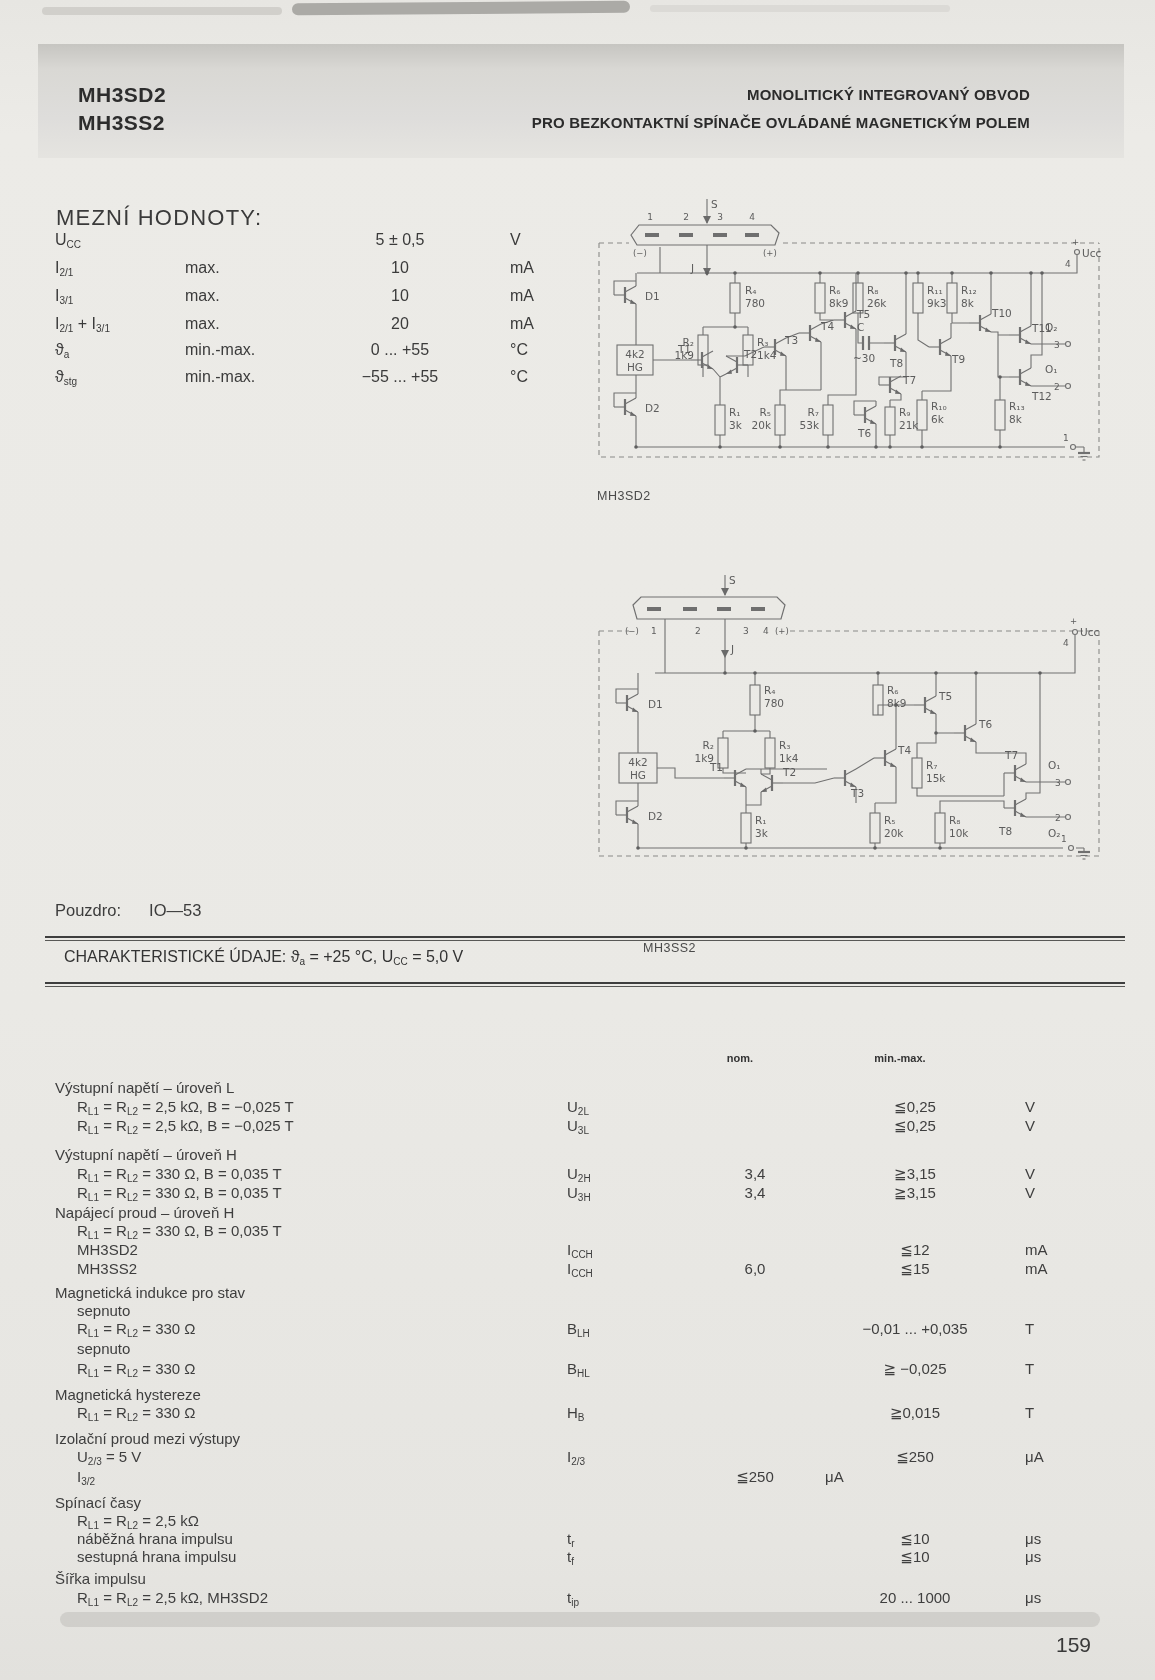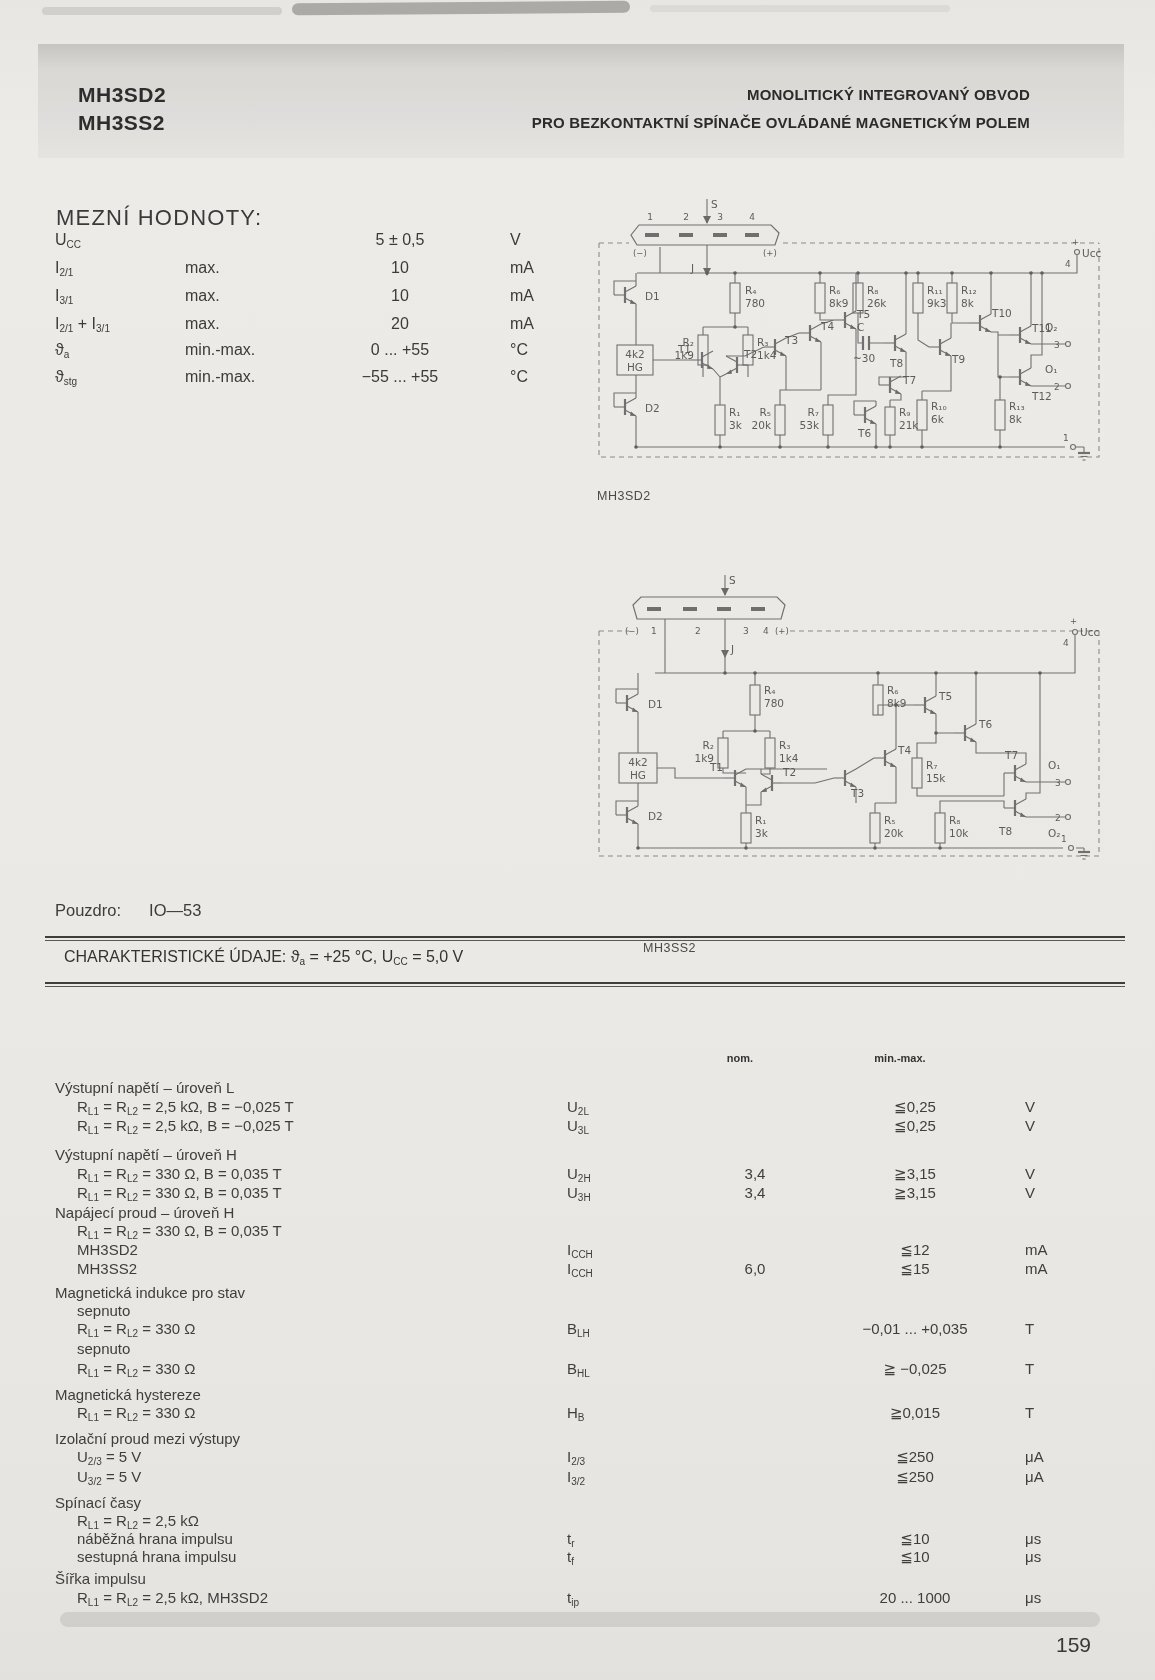--- a/index.html
+++ b/index.html
@@ -511,21 +511,20 @@
       <span class="desc">Izolační proud mezi výstupy</span>
     </div>
   <div class="trow" style="top:1448px">
       <span class="desc ind">U<sub>2/3</sub> = 5 V</span>
       <span class="sym">I<sub>2/3</sub></span>
       <span class="nom"></span>
       <span class="mm">≦250</span>
       <span class="unit">μA</span>
     </div>
   <div class="trow" style="top:1468px">
-      <span class="desc ind">U<sub>3/2</sub> = 5 V</span>
       <span class="sym">I<sub>3/2</sub></span>
       <span class="nom"></span>
       <span class="mm">≦250</span>
       <span class="unit">μA</span>
     </div>
   <div class="trow" style="top:1494px">
       <span class="desc">Spínací časy</span>
     </div>
   <div class="trow" style="top:1512px">
       <span class="desc ind">R<sub>L1</sub> = R<sub>L2</sub> = 2,5 kΩ</span>

